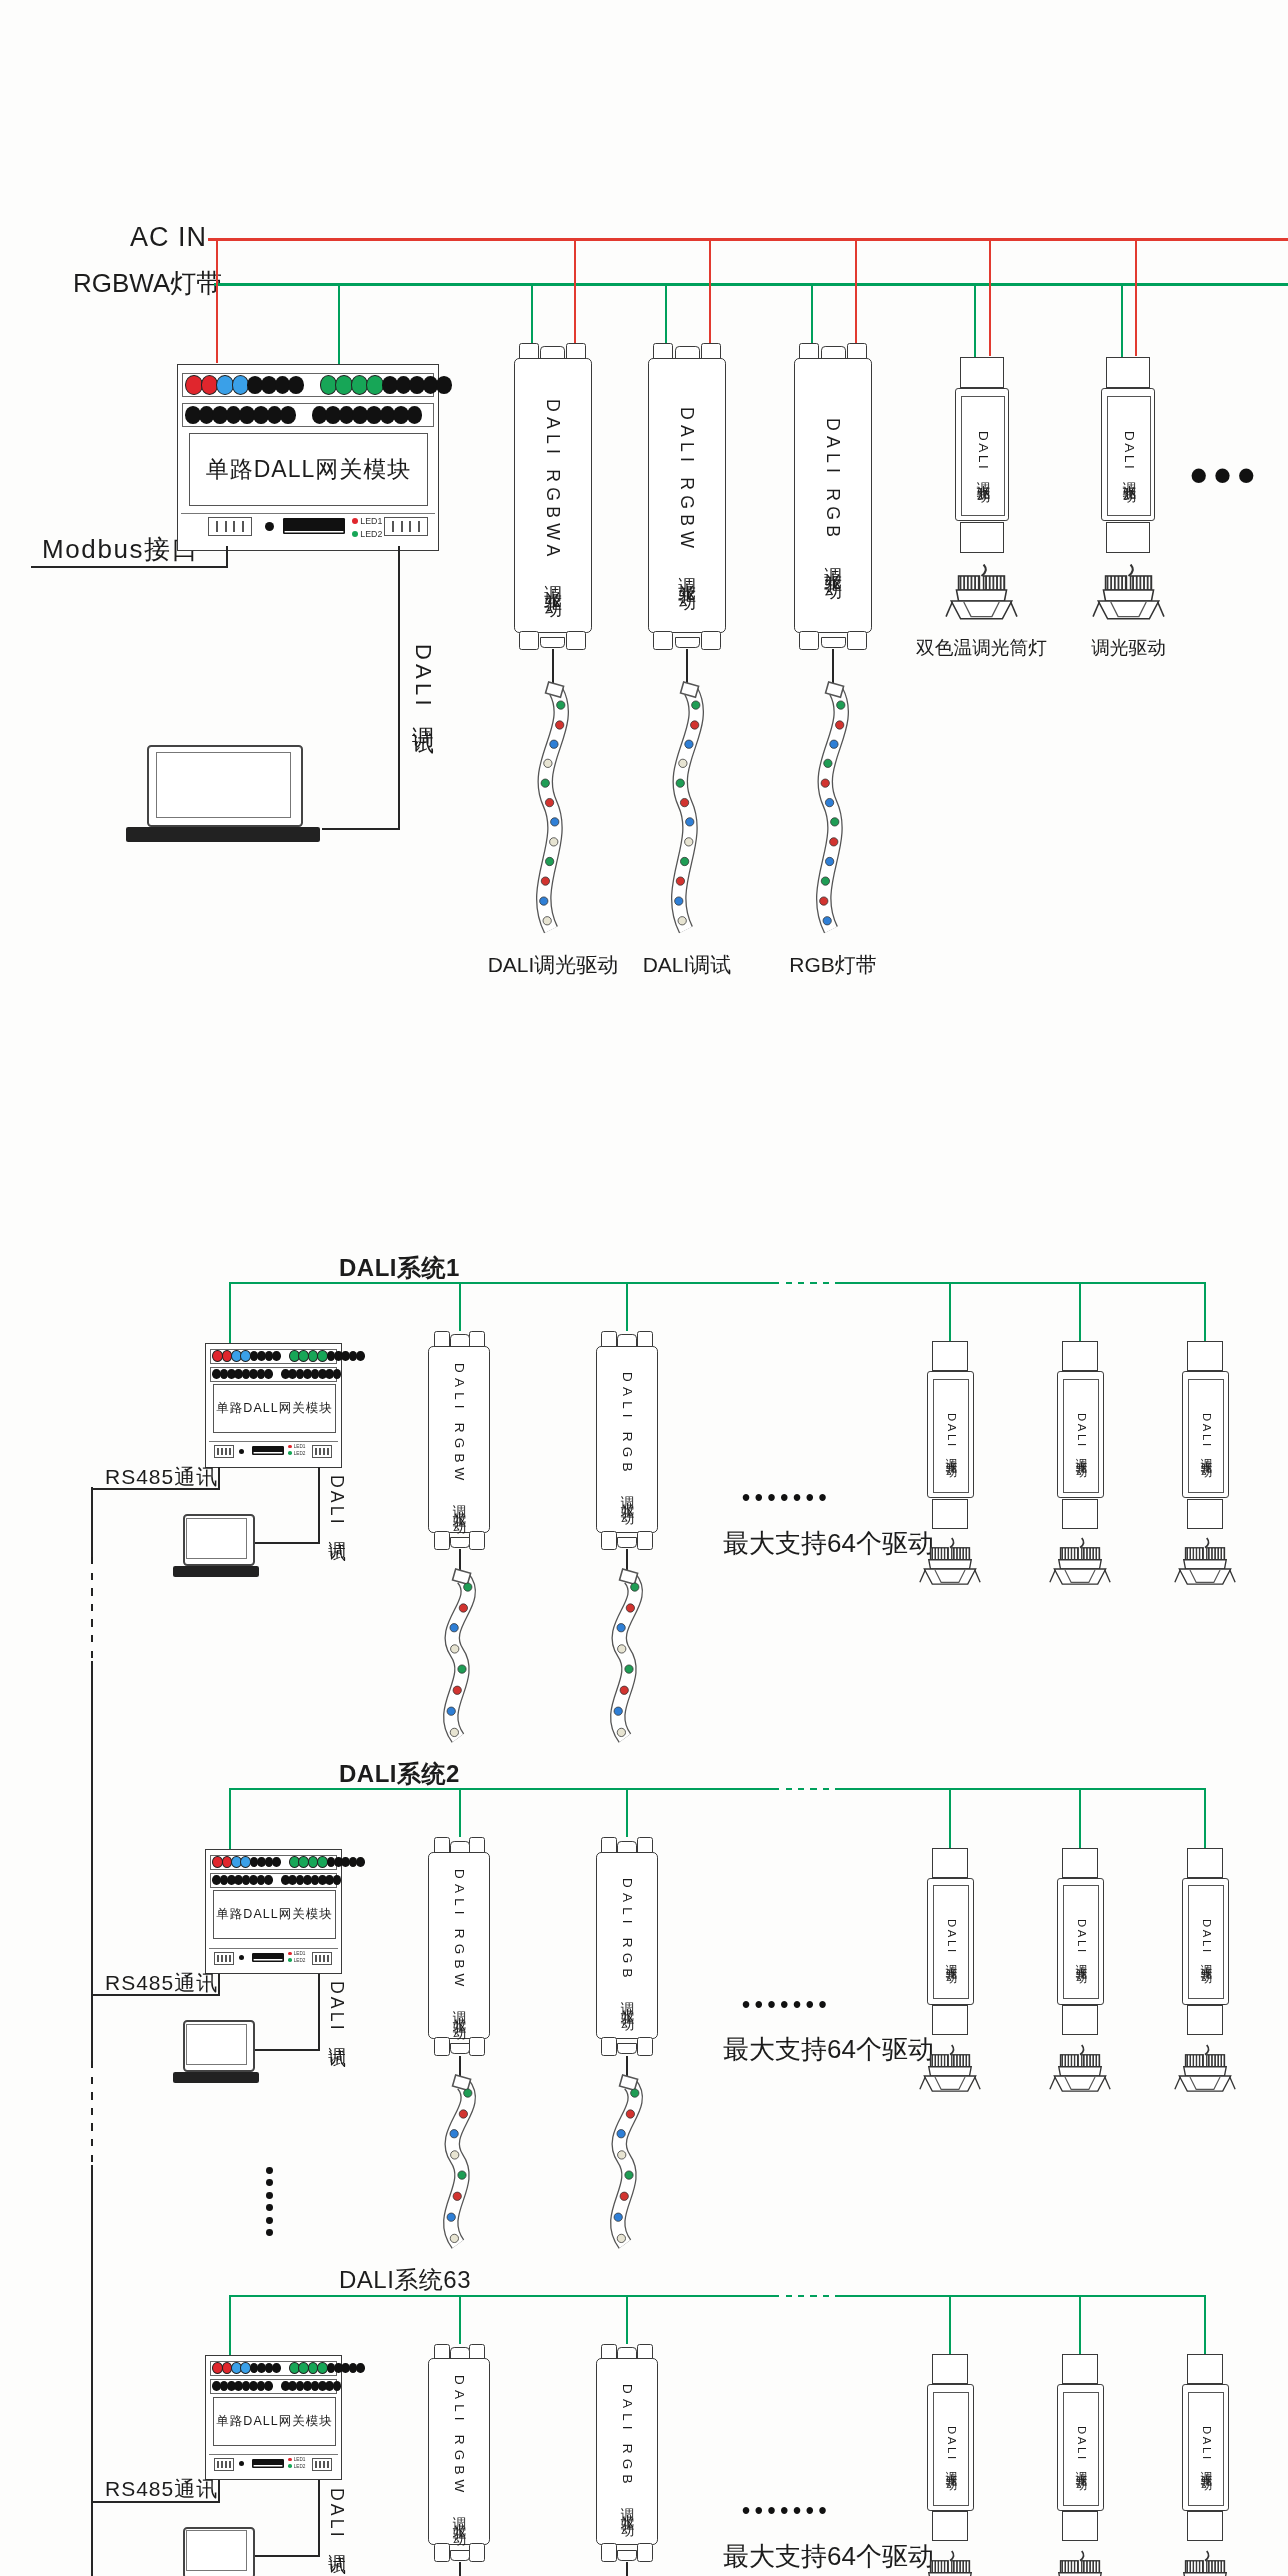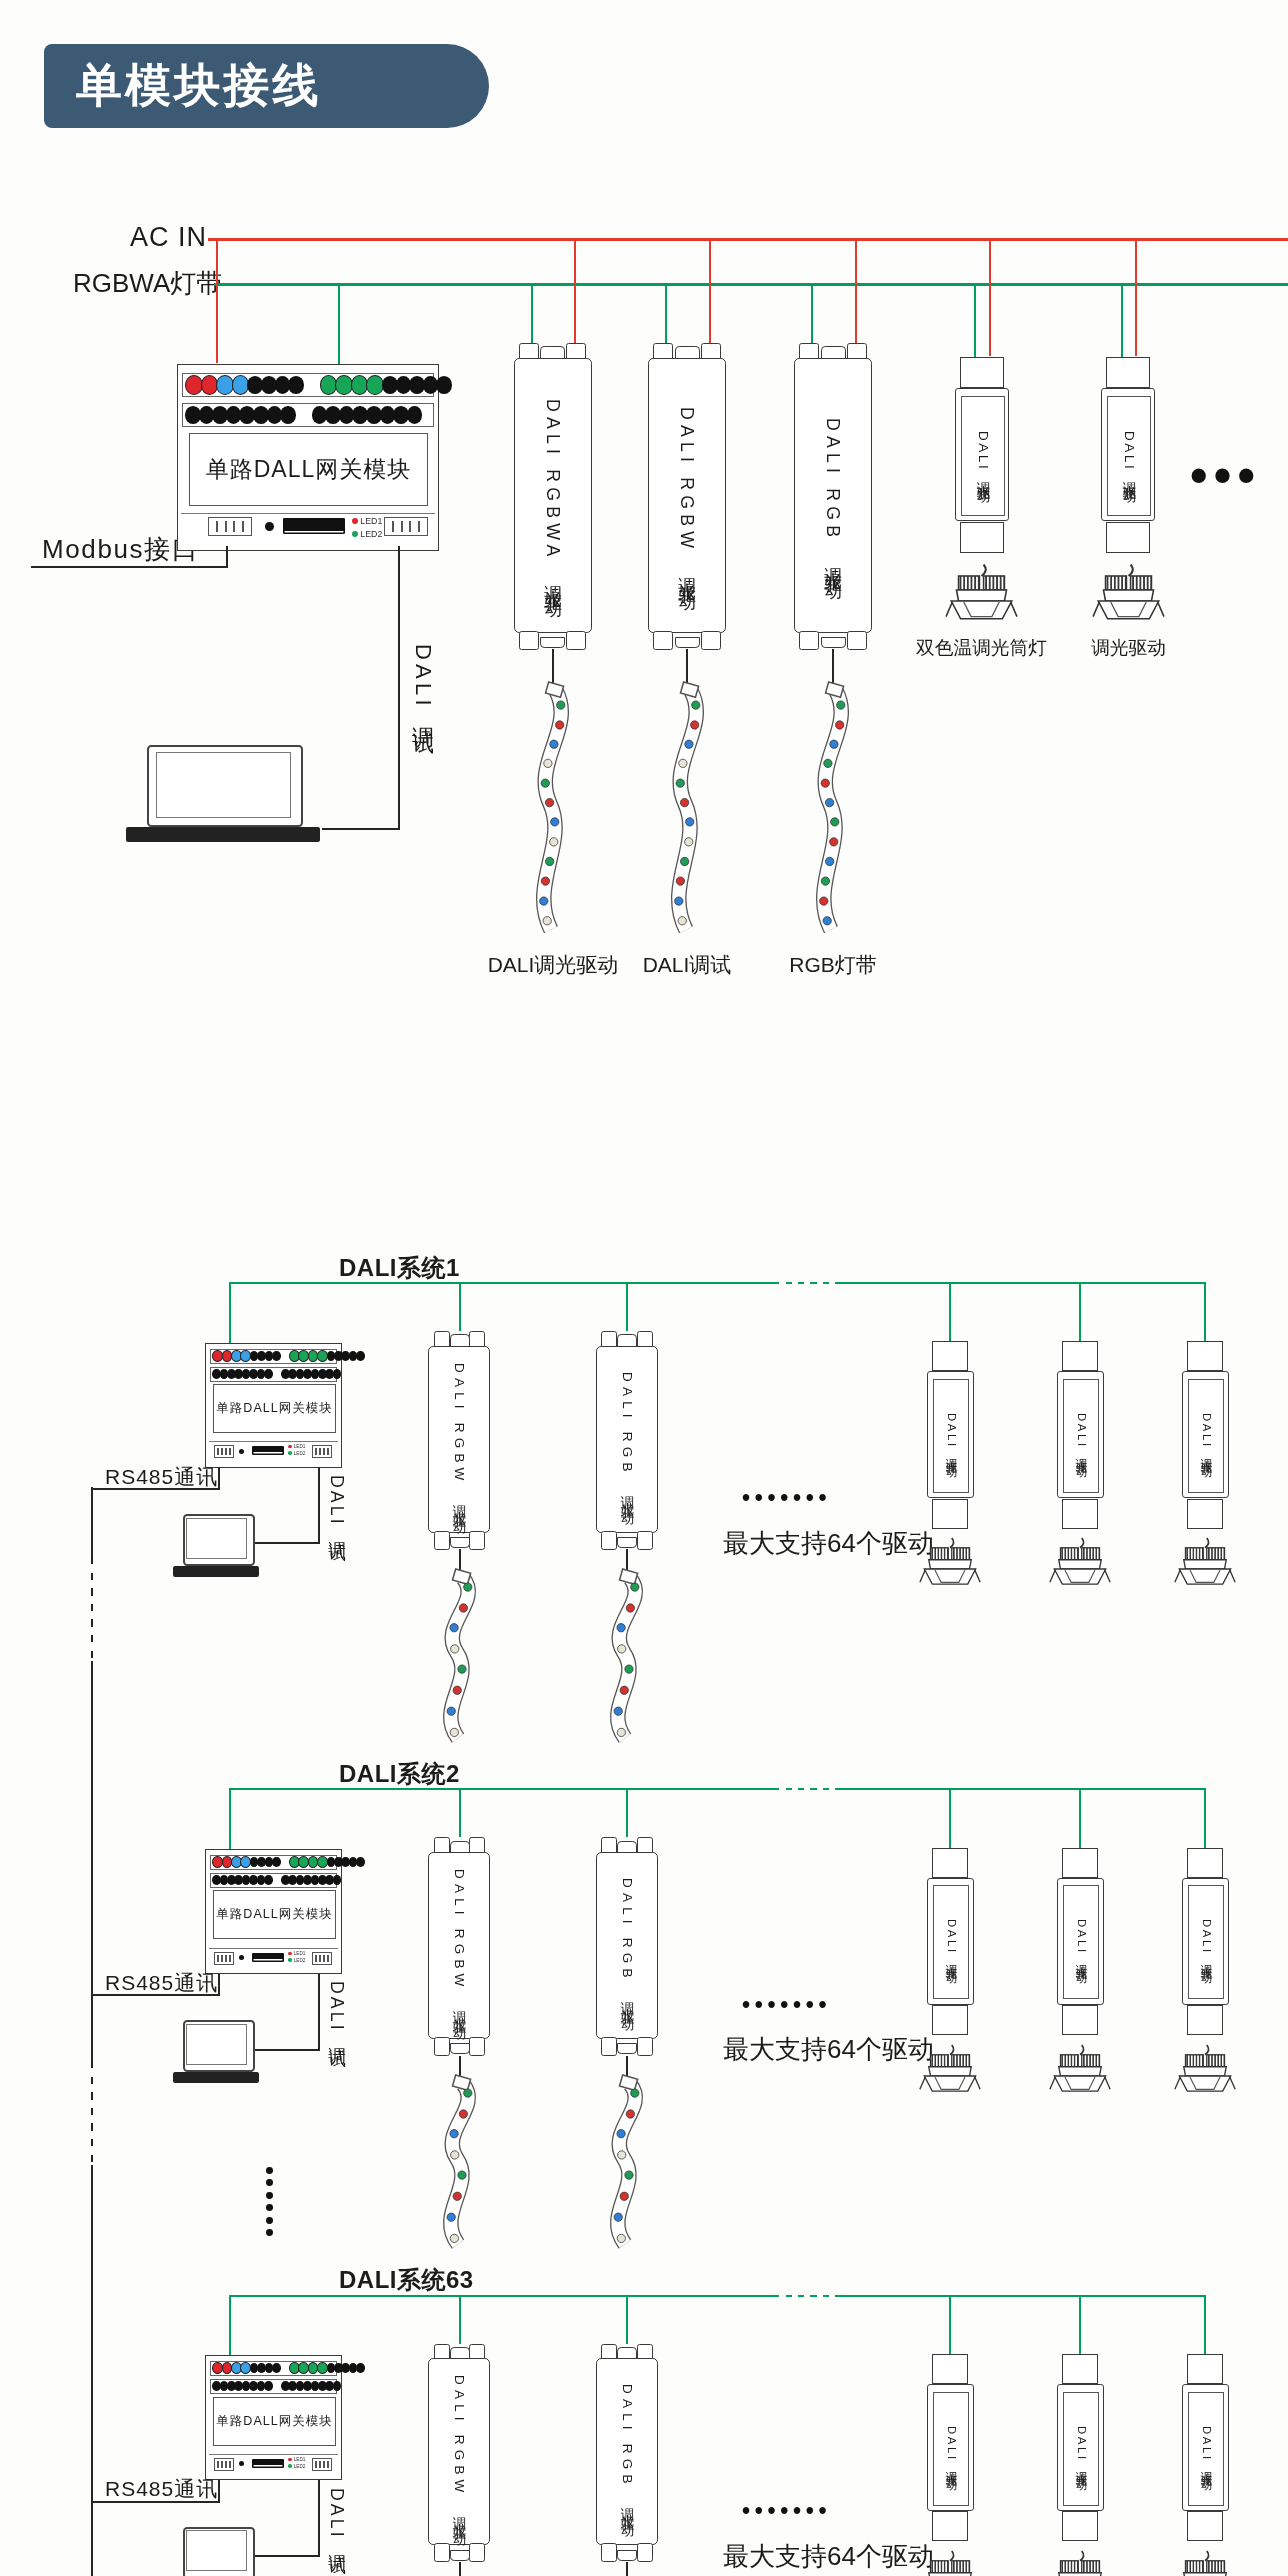--- a/index.html
+++ b/index.html
@@ -30,21 +30,20 @@
 
   <svg width="0" height="0" style="position:absolute" aria-hidden="true">
     <defs>
       <pattern id="hatchP" width="7" height="9" patternUnits="userSpaceOnUse">
         <rect width="7" height="9" fill="#fff"></rect>
         <rect width="3.5" height="9" fill="#3a3a3a"></rect>
       </pattern>
     </defs>
   </svg>
 
-  <div class="banner" id="banner1" style="left: 44px; top: 44px; width: 413px; padding-left: 32px; background: rgb(60, 90, 115);">单模块接线</div>
 
   <div class="lbl" style="left:83px;top:222px;width:124px;font-size:27px;text-align:right;letter-spacing:1px;">AC IN</div>
   <div class="lbl" style="left:73px;top:266px;width:136px;font-size:26px;text-align:right;">RGBWA灯带</div>
   <div class="lbl" style="left:42px;top:532px;font-size:26px;letter-spacing:1.6px;">Modbus接口</div>
   <div class="vtext" style="left:408px;top:644px;font-size:22px;letter-spacing:4.2px;">DALI调试</div>
   <div class="lbl" style="left:1190px;top:446px;font-size:50px;font-weight:bold;letter-spacing:6.2px;color:#111;">•••</div>
 
   <div id="gen">
       <div class="hline" style="left:208px;top:238px;width:1080px;height:2.6px;background:#e23a30;"></div>
       <div class="hline" style="left:214px;top:283px;width:1074px;height:2.6px;background:#00a05c;"></div>
@@ -617,21 +616,21 @@
       <svg width="62" height="53" viewBox="0 0 140 115" style="position: absolute; left: 1174px; top: 2044px;">
     <path d="M74,0 q10,12 -4,22" fill="none" stroke="#333" stroke-width="4"></path>
     <rect x="26" y="22" width="40" height="27" fill="url(#hatchP)" stroke="#333" stroke-width="3"></rect>
     <rect x="74" y="22" width="40" height="27" fill="url(#hatchP)" stroke="#333" stroke-width="3"></rect>
     <polygon points="22,49 118,49 114,70 26,70" fill="#fff" stroke="#333" stroke-width="3"></polygon>
     <polygon points="12,70 128,70 110,104 30,104" fill="#fff" stroke="#333" stroke-width="3"></polygon>
     <path d="M36,72 L50,100 L90,100 L104,72" fill="none" stroke="#555" stroke-width="2.5"></path>
     <line x1="14" y1="72" x2="2" y2="100" stroke="#333" stroke-width="3"></line>
     <line x1="126" y1="72" x2="138" y2="100" stroke="#333" stroke-width="3"></line>
   </svg>
-      <div class="lbl" style="left:339px;top:2264px;font-size:24px;font-weight:bold;letter-spacing:0.5px;">DALI系统63</div>
+      <div class="lbl" style="left:339px;top:2264px;font-size:24px;font-weight:normal;letter-spacing:0.5px;">DALI系统63</div>
       <div class="hline" style="left:229px;top:2295px;width:544px;height:2.1px;background:#00a05c;"></div>
       <div class="hline" style="left:773px;top:2295px;width:70px;height:2.1px;background:repeating-linear-gradient(90deg,#00a05c 0 6.2px,transparent 6.2px 12.5px);"></div>
       <div class="hline" style="left:842px;top:2295px;width:364px;height:2.1px;background:#00a05c;"></div>
       <div class="vline" style="left:229px;top:2295px;width:2.1px;height:61px;background:#00a05c;"></div>
       <div class="box" style="left:205px;top:2355px;width:137px;height:125px;"></div>
       <div class="hline" style="left:210px;top:2361px;width:127px;height:14.5px;border:1px solid #666;background:#fff;display:flex;align-items:center;padding:0 1.7px;box-sizing:border-box;">
         <span class="term" style="width: 8.6px; height: 9.7px; margin: 0px -0.6px; background: rgb(224, 38, 45); border: 1px solid rgb(34, 34, 34); flex: 0 0 auto;"></span>
         <span class="term" style="width: 8.6px; height: 9.7px; margin: 0px -0.6px; background: rgb(224, 38, 45); border: 1px solid rgb(34, 34, 34); flex: 0 0 auto;"></span>
         <span class="term" style="width: 8.6px; height: 9.7px; margin: 0px -0.6px; background: rgb(58, 160, 232); border: 1px solid rgb(34, 34, 34); flex: 0 0 auto;"></span>
         <span class="term" style="width: 8.6px; height: 9.7px; margin: 0px -0.6px; background: rgb(58, 160, 232); border: 1px solid rgb(34, 34, 34); flex: 0 0 auto;"></span>

